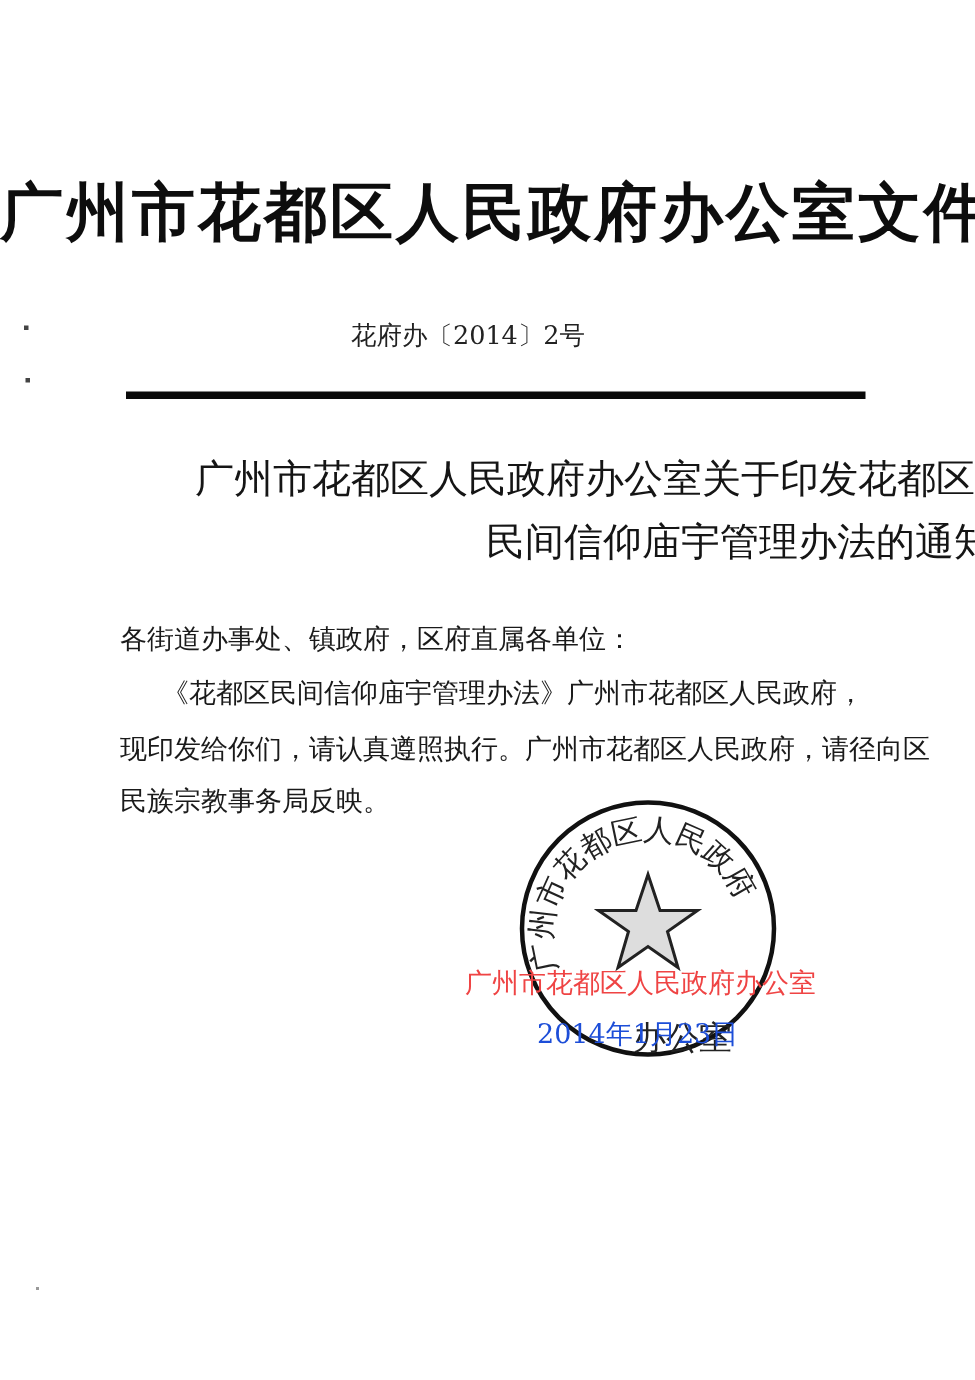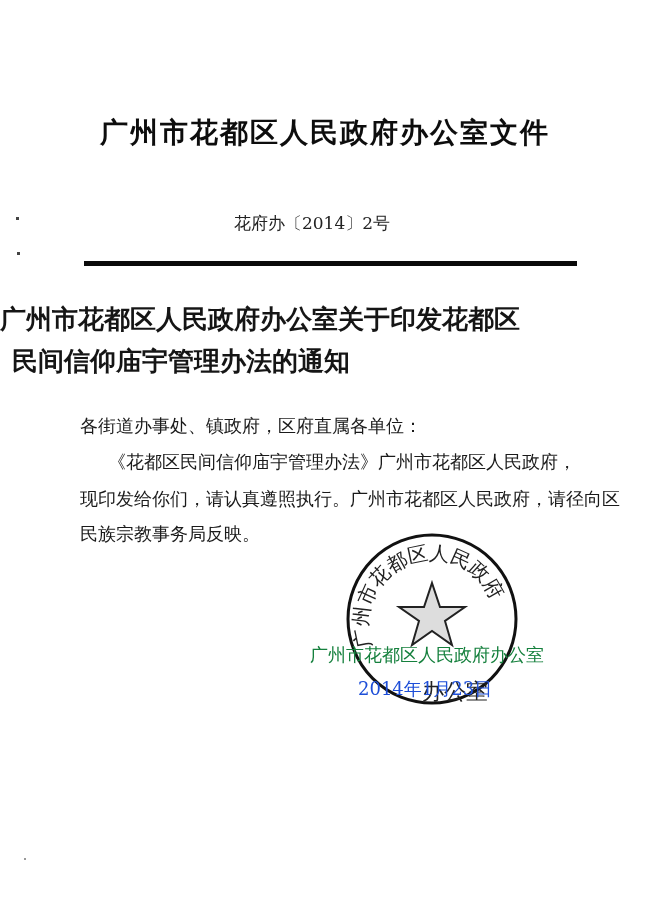--- a/index.html
+++ b/index.html
@@ -3,41 +3,41 @@
   <meta charset="utf-8">
   <style>
     html, body { margin: 0; padding: 0; }
     body {
       width: 650px; height: 920px; background: #ffffff; position: relative; overflow: hidden;
       font-family: "DejaVu Serif", "Liberation Serif", serif; color: #111;
     }
     .abs { position: absolute; white-space: nowrap; }
     .doc-header {
       left: 0; width: 650px; top: 114px; text-align: center;
-      font-size: 28px; font-weight: bold; letter-spacing: 2px; color: #0d0d0d;
+      font-size: 42px; font-weight: bold; letter-spacing: 2px; color: #0d0d0d;
       font-family: "DejaVu Sans", "Liberation Sans", sans-serif;
     }
     .doc-number {
       left: 0; width: 624px; top: 212px; text-align: center; font-size: 17px; color: #222;
     }
     .rule {
       left: 84px; width: 493px; top: 261px; height: 5px; background: #0a0a0a;
     }
     .title-line {
-      left: 0; width: 650px; text-align: left; font-size: 26px; font-weight: bold;
+      left: 0; width: 650px; text-align: right; font-size: 26px; font-weight: normal;
       color: #151515; font-family: "DejaVu Sans", "Liberation Sans", sans-serif;
     }
     .t1 { top: 302px; }
     .t2 { top: 344px; padding-left: 12px; }
     .body-line { left: 80px; font-size: 18px; color: #1a1a1a; text-align: right; }
     .b0 { top: 414px; }
     .b1 { top: 450px; left: 108px; }
     .b2 { top: 487px; }
     .b3 { top: 522px; }
-    .sign { left: 310px; top: 643px; font-size: 18px; color: #15803d; }
+    .sign { left: 310px; top: 643px; font-size: 18px; color: #ef4444; }
     .date { left: 358px; top: 677px; font-size: 18px; color: #1d4ed8; }
     .stamp {
       left: 344px; top: 531px; width: 176px; height: 176px;
     }
     .speck { width: 3px; height: 3px; background: #444; }
   </style>
 </head>
 <body>
 
 <div class="abs doc-header">广州市花都区人民政府办公室文件</div>

